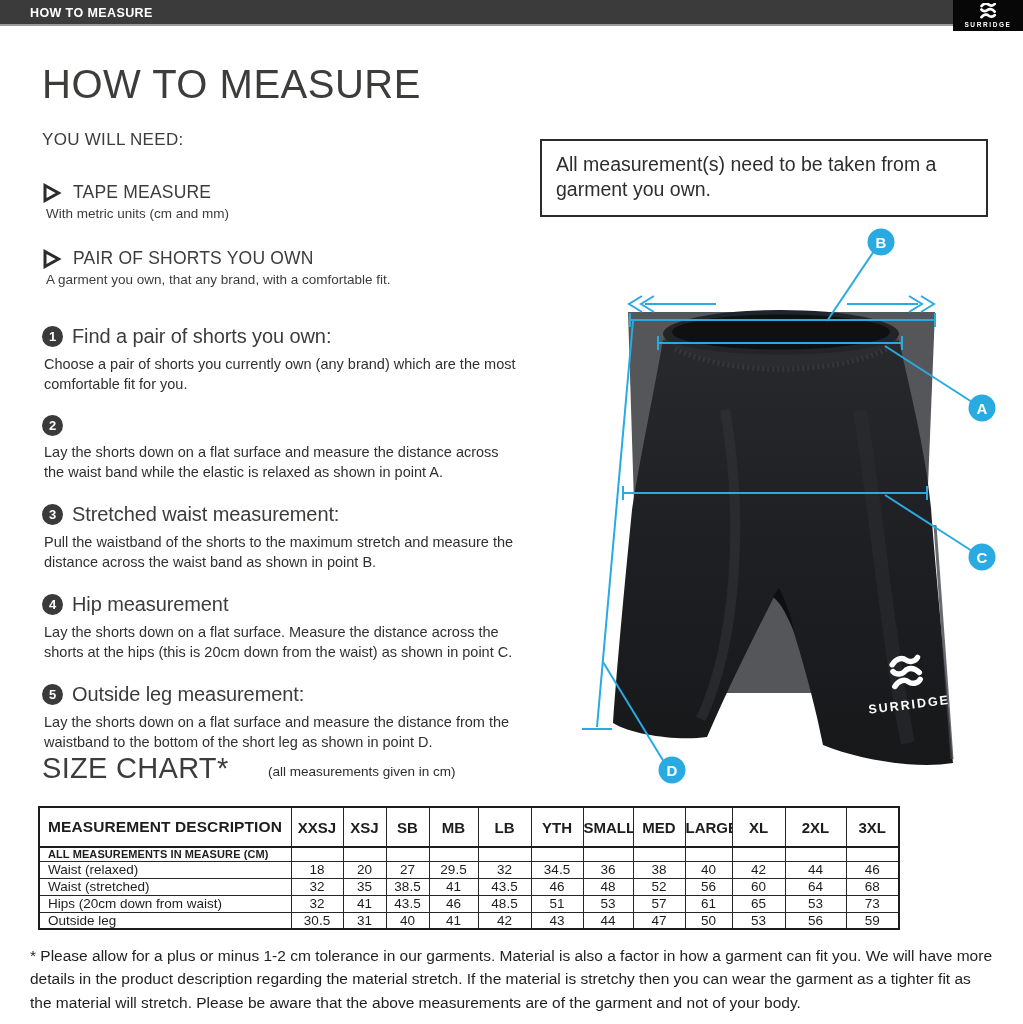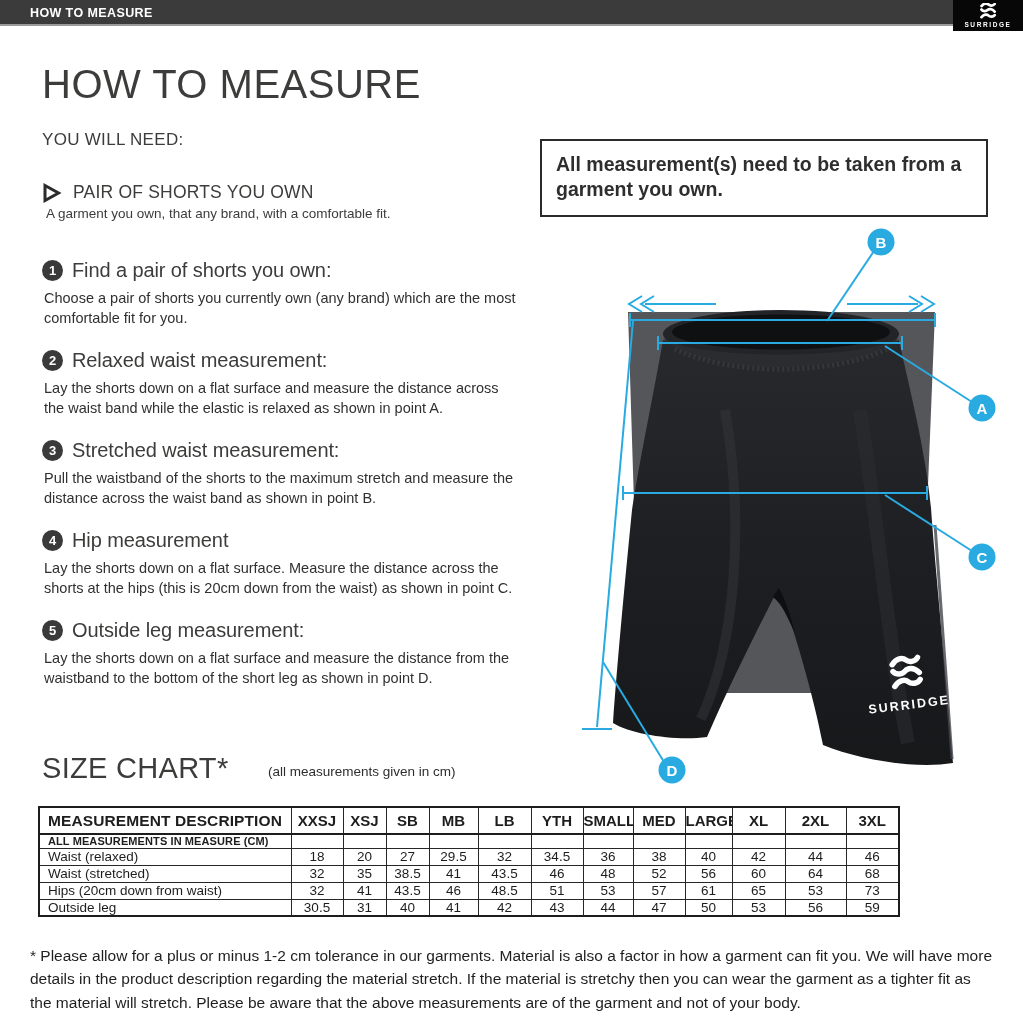--- a/index.html
+++ b/index.html
@@ -47,38 +47,38 @@
     font-size:13px; font-weight:bold; display:inline-flex; align-items:center;
     justify-content:center; flex:0 0 auto;
   }
   .step-title { font-size:20px; color:#3c3c3b; letter-spacing:-.1px; }
   .step-body { font-size:14.5px; line-height:1.38; color:#303030; margin:6px 0 0 2px; width:472px; }
 
   
   .note-box {
     position:absolute; left:540px; top:139px; width:448px;
     border:2.5px solid #2b2b2b; padding:11px 14px 12px 14px;
-    font-size:19.5px; font-weight:bold; color:#2e2e2e; line-height:1.3;
+    font-size:19.5px; font-weight:normal; color:#2e2e2e; line-height:1.3;
   }
 
   
   .figure-wrap { position:absolute; left:575px; top:225px; width:440px; height:570px; }
 
   
   .size-chart-head { position:absolute; left:42px; top:752px; white-space:nowrap; }
   .size-chart-title { display:inline-block; font-size:29px; font-weight:400; letter-spacing:.3px; color:#3c3c3b; }
   .size-chart-sub { display:inline-block; font-size:13.5px; color:#2e2e2e; margin-left:35px; vertical-align:2px; }
 
   table.size-table {
     position:absolute; left:38px; top:806px; width:860px;
     border-collapse:collapse; table-layout:fixed; background:#fff;
   }
   .size-table th, .size-table td { border:1px solid #262626; color:#1d1d1d; overflow:hidden; white-space:nowrap; }
   .size-table { border:2px solid #1d1d1d; }
-  .size-table thead th { height:27px; font-size:15px; border-bottom:2.5px solid #1d1d1d; }
+  .size-table thead th { height:40px; font-size:15px; border-bottom:2.5px solid #1d1d1d; }
   .size-table th.desc, .size-table td.desc { text-align:left; padding-left:8px; }
   .size-table thead th.desc { font-size:15.5px; letter-spacing:.1px; }
   .size-table td { text-align:center; font-size:13.5px; height:17px; }
   tr.metric-row td { height:14px; }
   tr.metric-row td.desc { font-size:11px; font-weight:bold; letter-spacing:.1px; }
   .size-table td.desc { font-size:13.5px; }
 
   .footnote {
     position:absolute; left:30px; top:944px; width:962px;
     font-size:15.5px; line-height:1.5; color:#1f1f1f;
@@ -109,20 +109,29 @@
   <div class="brand-word">SURRIDGE</div>
 </div>
 
 <h1 class="main-title">HOW TO MEASURE</h1>
 
 <div class="left-col">
   <h2 class="ywn-heading">YOU WILL NEED:</h2>
 
   <div class="need-items">
 
+      <div class="need-item">
+        <div class="need-head">
+          <svg class="tri-icon" width="20" height="20" viewBox="0 0 20 20">
+            <polygon points="3,2.5 16.5,10 3,17.5" fill="none" stroke="#2b2b2b" stroke-width="3" stroke-linejoin="miter"></polygon>
+          </svg>
+          <span class="need-label">TAPE MEASURE</span>
+        </div>
+        <div class="need-note">With metric units (cm and mm)</div>
+      </div>
 
       <div class="need-item">
         <div class="need-head">
           <svg class="tri-icon" width="20" height="20" viewBox="0 0 20 20">
             <polygon points="3,2.5 16.5,10 3,17.5" fill="none" stroke="#2b2b2b" stroke-width="3" stroke-linejoin="miter"></polygon>
           </svg>
           <span class="need-label">PAIR OF SHORTS YOU OWN</span>
         </div>
         <div class="need-note">A garment you own, that any brand, with a comfortable fit.</div>
       </div>
@@ -134,21 +143,20 @@
         <div class="step-head">
           <span class="step-num">1</span>
           <span class="step-title">Find a pair of shorts you own:</span>
         </div>
         <p class="step-body">Choose a pair of shorts you currently own (any brand) which are the most comfortable fit for you.</p>
       </div>
 
       <div class="step">
         <div class="step-head">
           <span class="step-num">2</span>
-          <span class="step-title">Relaxed waist measurement:</span>
         </div>
         <p class="step-body">Lay the shorts down on a flat surface and measure the distance across the waist band while the elastic is relaxed as shown in point A.</p>
       </div>
 
       <div class="step">
         <div class="step-head">
           <span class="step-num">3</span>
           <span class="step-title">Stretched waist measurement:</span>
         </div>
         <p class="step-body">Pull the waistband of the shorts to the maximum stretch and measure the distance across the waist band as shown in point B.</p>

